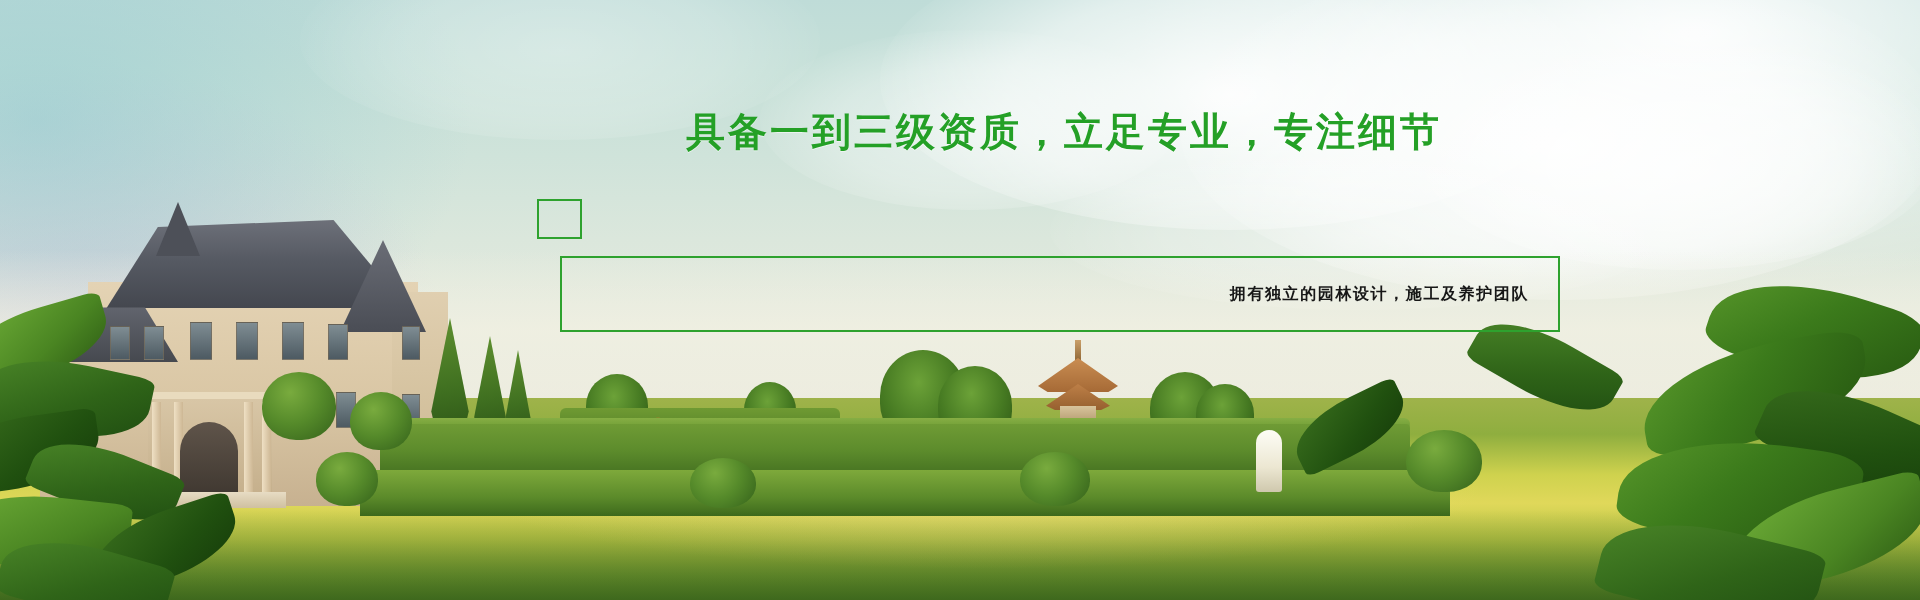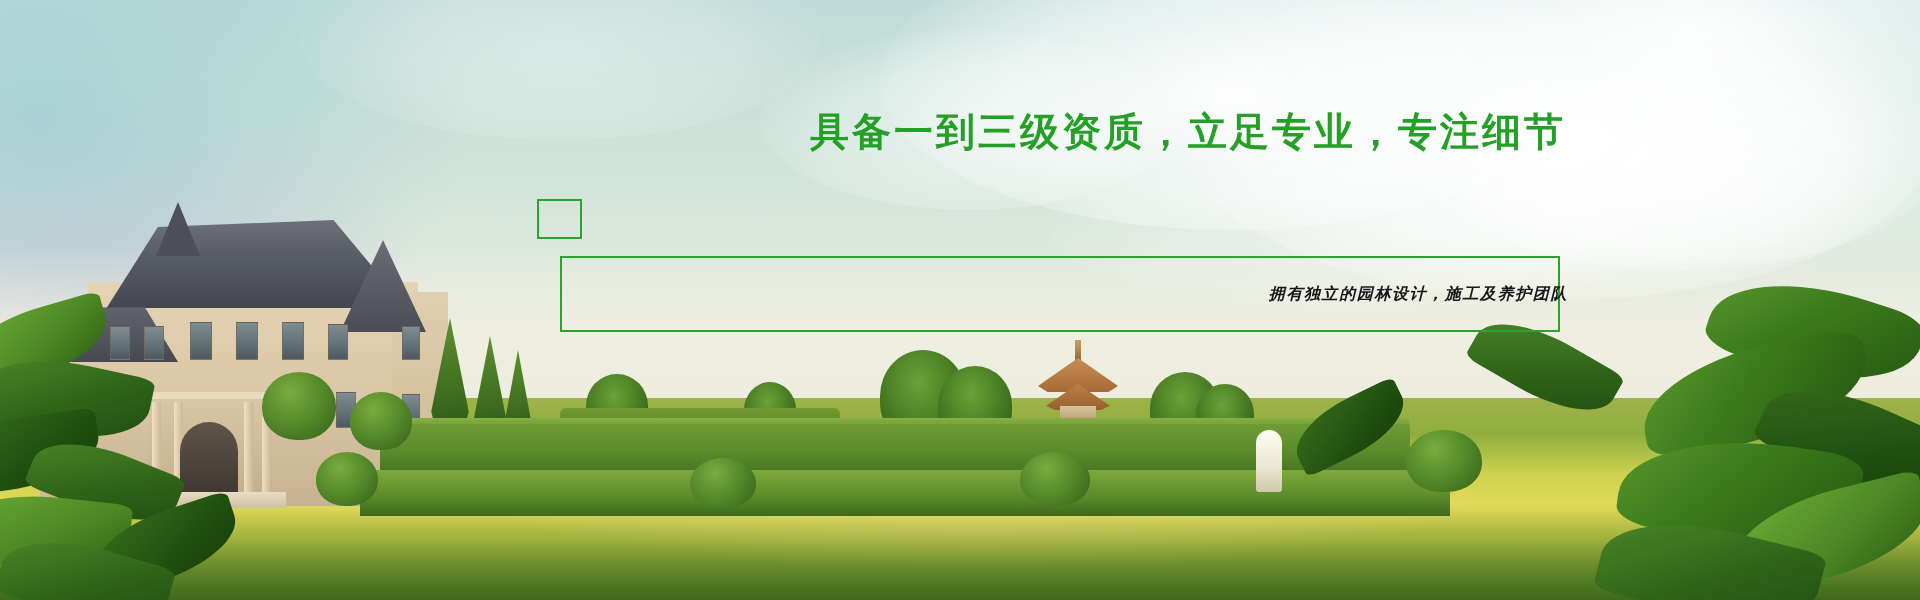--- a/index.html
+++ b/index.html
@@ -223,21 +223,20 @@
     background:linear-gradient(135deg,#5b9a2c 0%,#3b7a1b 45%,#255510 100%);
     border-radius:70% 18% 70% 18%;
   }
 
   
   .headline {
     position:absolute; left:686px; top:112px; width:880px;
     color:#24a026;
     font-size:39px; font-weight:bold; line-height:1.0;
     letter-spacing:3px;
-    text-align:right;
     white-space:nowrap;
     text-shadow:0 1px 0 rgba(255,255,255,.5);
   }
   .subheadline {
     position:absolute; left:686px; top:168px; width:880px;
     color:#141414;
     font-size:29px; font-weight:bold; line-height:1.0;
     letter-spacing:2px;
     text-align:right;
     white-space:nowrap;
@@ -245,23 +244,23 @@
 
   .framebox {
     position:absolute; left:560px; top:256px; width:1000px; height:76px;
     border:2px solid #2ea22e;
   }
   .framesq {
     position:absolute; left:537px; top:199px; width:45px; height:40px;
     border:2px solid #2ea22e;
   }
   .body-lines {
-    position:absolute; left:624px; top:256px; width:944px; height:76px;
+    position:absolute; left:585px; top:256px; width:944px; height:76px;
     display:flex; flex-direction:column; justify-content:center;
-    align-items:flex-end; gap:10px;font-style:italic;
+    align-items:flex-end; gap:10px;
   }
   .body-line {
     color:#171717; font-size:16px; font-weight:bold;
     letter-spacing:1.6px; line-height:1.0; white-space:nowrap;
   }
 </style>
 </head>
 <body>
 
 <div id="banner">

